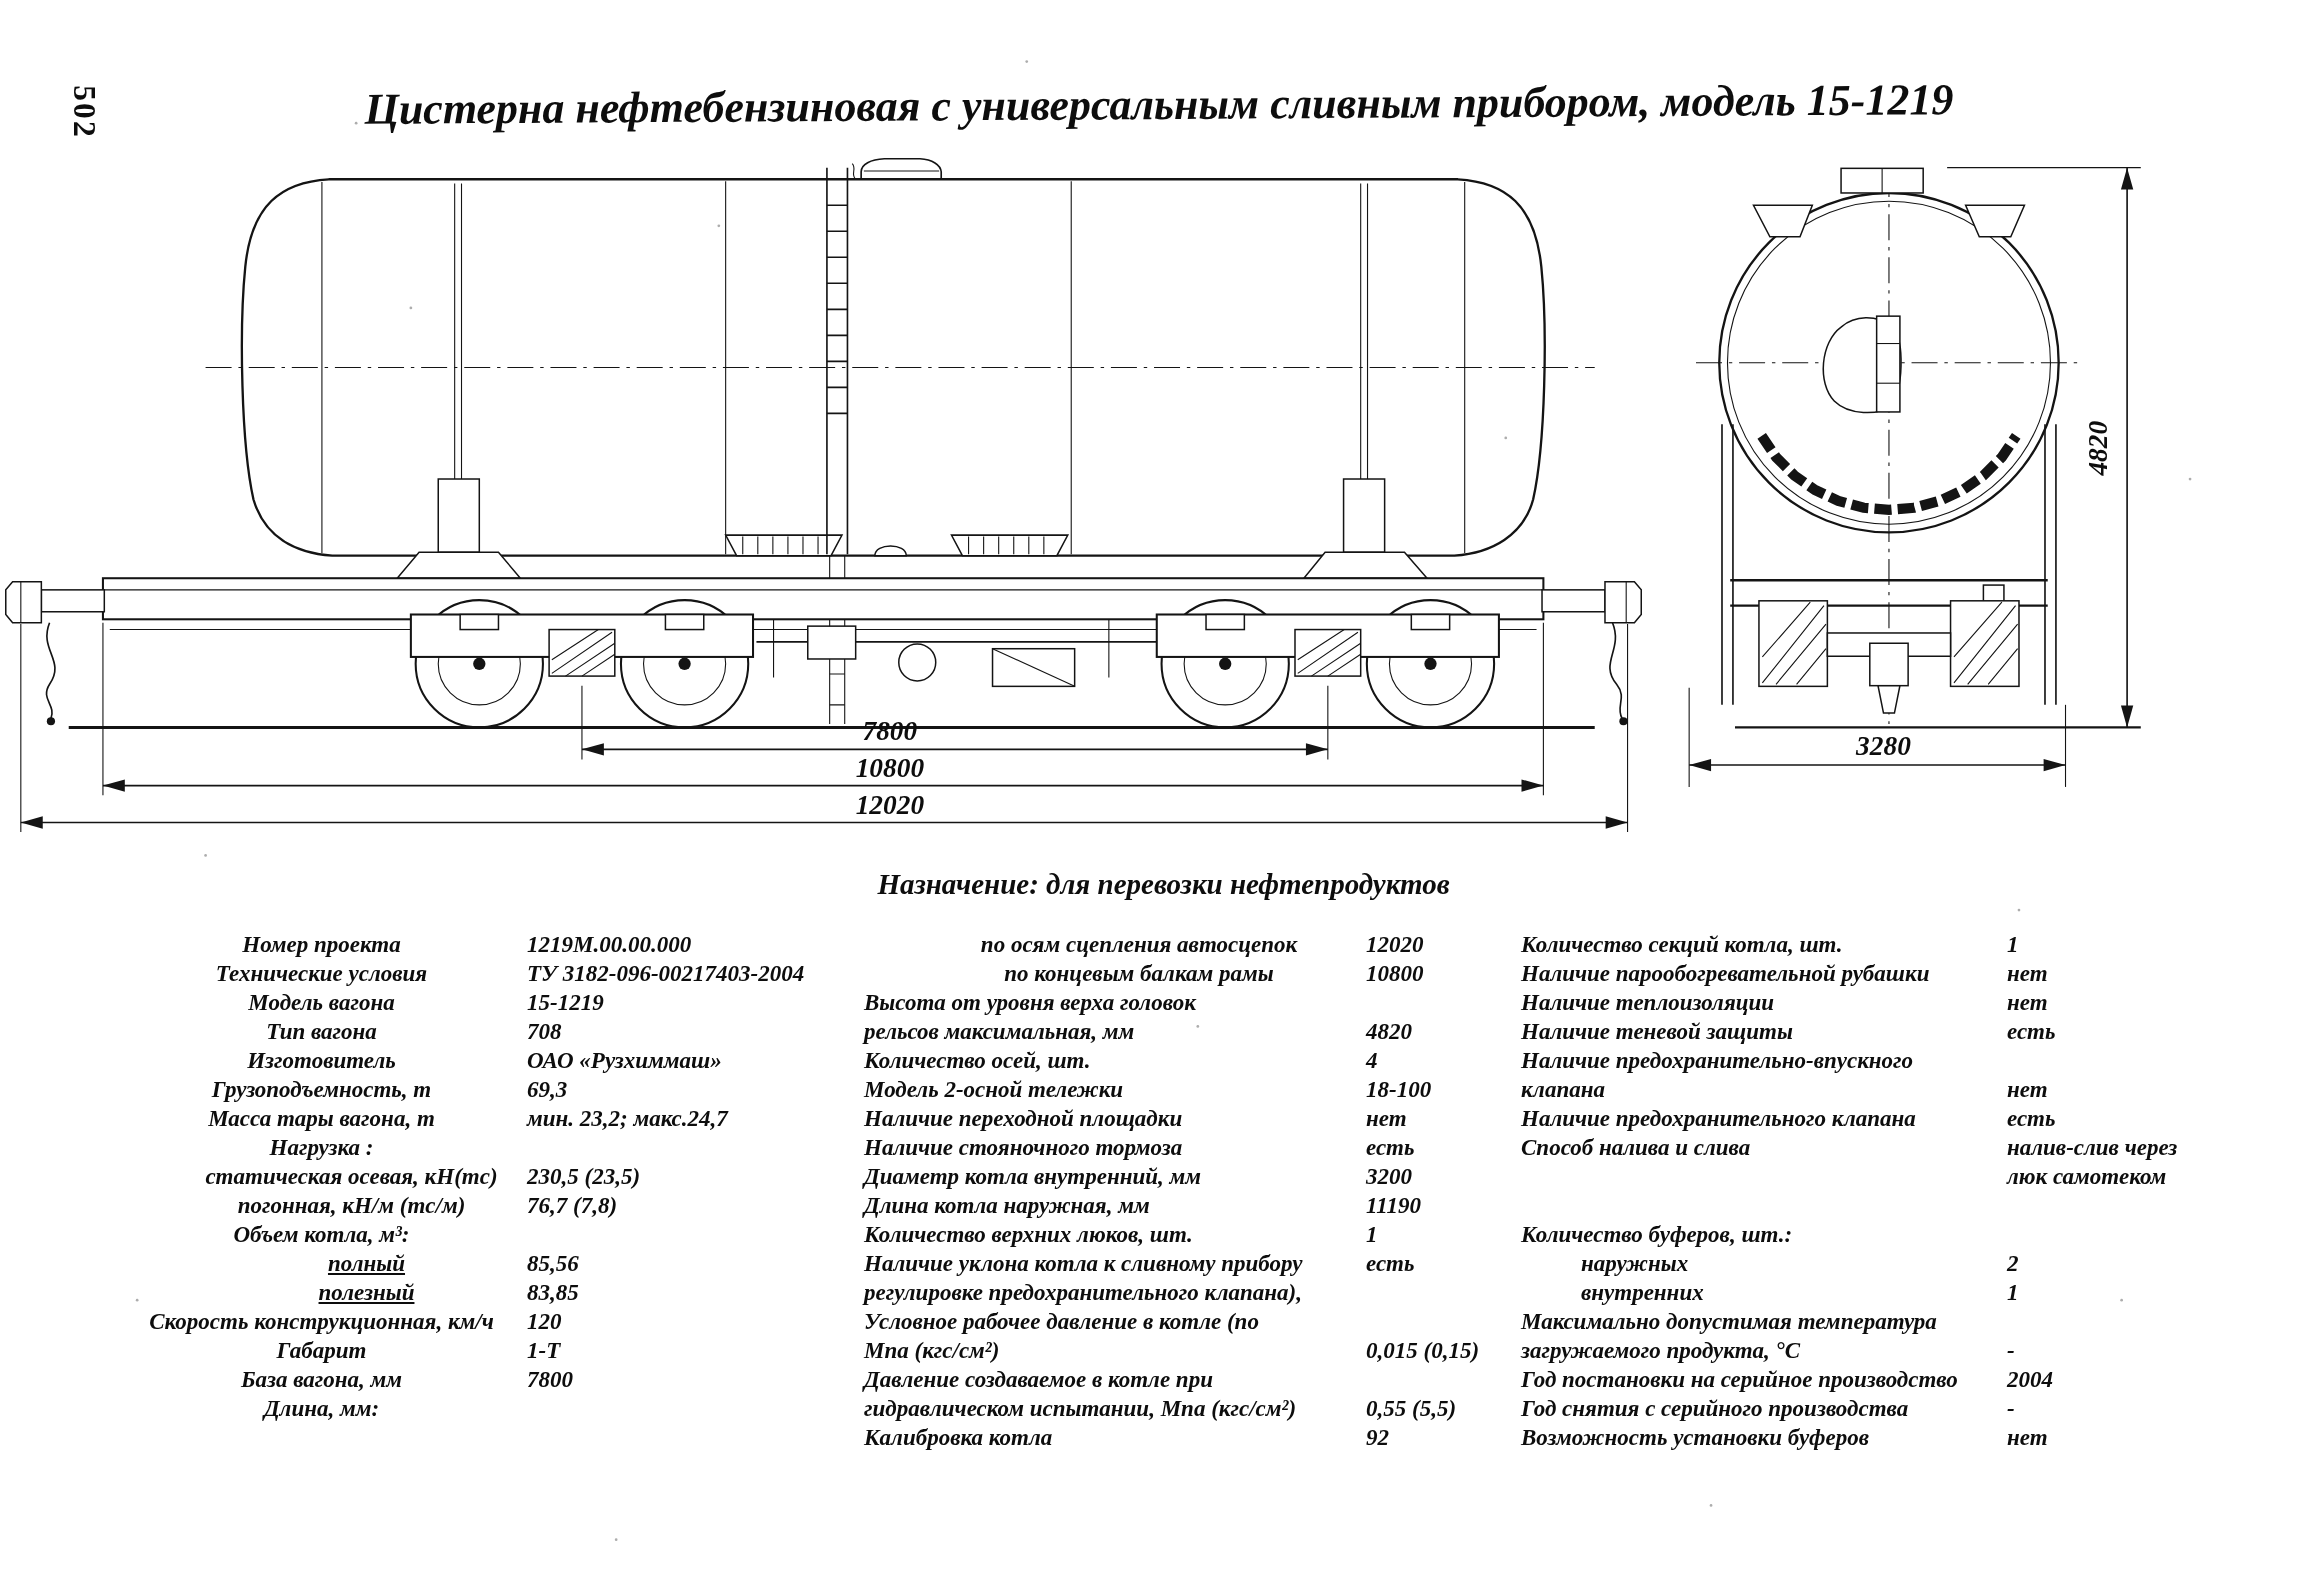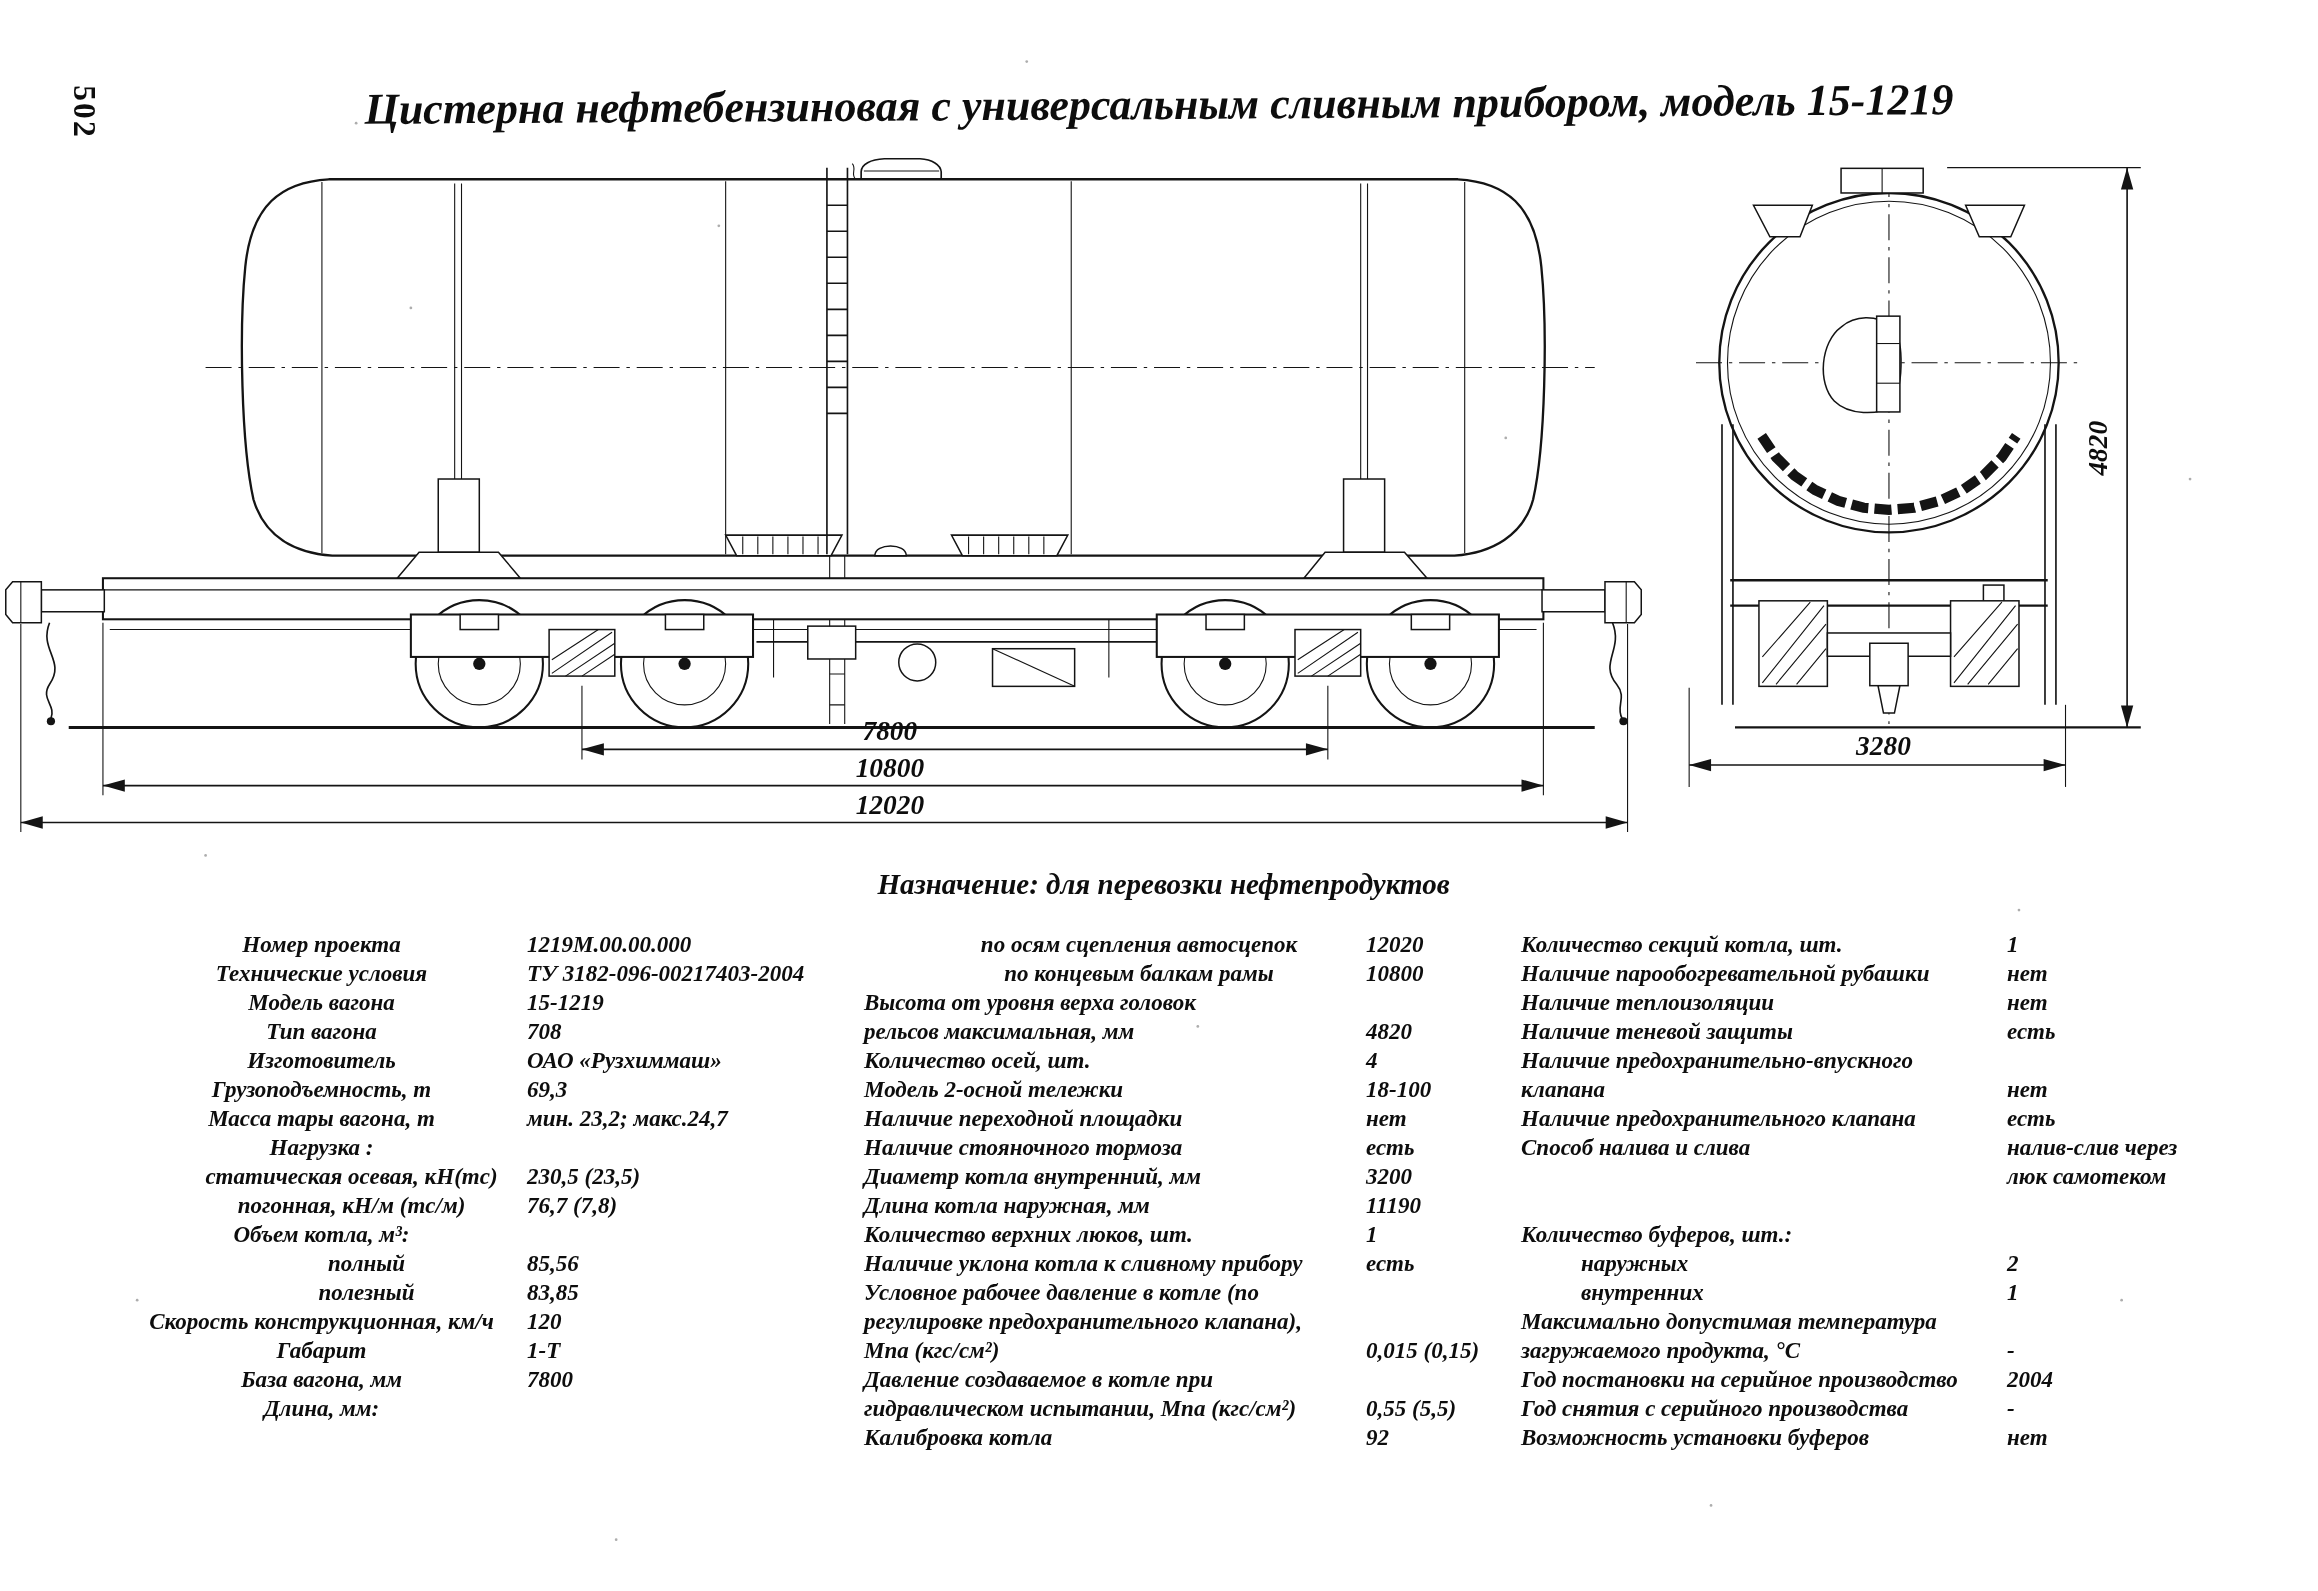--- a/index.html
+++ b/index.html
@@ -22,21 +22,21 @@
     position:absolute;left:753px;top:868px;width:821px;
     font:italic 700 29px "Liberation Serif", serif;text-align:center;white-space:nowrap;
   }
   .drawing-svg{position:absolute;left:0;top:0;}
   .spec-col{position:absolute;font:italic 700 23px "Liberation Serif", serif;}
   .srow{height:29px;display:flex;align-items:baseline;white-space:nowrap;}
   .srow .lab{flex:none;box-sizing:border-box;}
   .srow .val{flex:none;}
   .col-left .lab{width:411px;text-align:center;}
   .col-left .ind1 .lab{padding-left:60px;}
-  .col-left .ind2 .lab{padding-left:90px;}
+  .col-left .ind2 .lab{padding-left:90px;text-decoration:underline;}
   .col-mid .lab{width:502px;}
   .col-mid .ind1 .lab{padding-left:48px;text-align:center;}
   .col-right .lab{width:486px;}
   .col-right .ind1 .lab{padding-left:60px;}
   
   .s1{stroke:#141414;stroke-width:1.6;fill:none;}
   .s2{stroke:#141414;stroke-width:2.4;fill:none;}
   .s3{stroke:#141414;stroke-width:3.4;fill:none;}
   .s4{stroke:#141414;stroke-width:4.4;fill:none;}
   .sw{stroke:#141414;stroke-width:3;fill:#ffffff;}
@@ -383,25 +383,25 @@
       </div>
       <div class="srow">
         <span class="lab">Количество верхних люков, шт.</span>
         <span class="val">1</span>
       </div>
       <div class="srow">
         <span class="lab">Наличие уклона котла к сливному прибору</span>
         <span class="val">есть</span>
       </div>
       <div class="srow">
+        <span class="lab">регулировке предохранительного клапана),</span>
+        <span class="val"></span>
+      </div>
+      <div class="srow">
         <span class="lab">Условное рабочее давление в котле (по</span>
-        <span class="val"></span>
-      </div>
-      <div class="srow">
-        <span class="lab">регулировке предохранительного клапана),</span>
         <span class="val"></span>
       </div>
       <div class="srow">
         <span class="lab">Мпа (кгс/см²)</span>
         <span class="val">0,015 (0,15)</span>
       </div>
       <div class="srow">
         <span class="lab">Давление создаваемое в котле при</span>
         <span class="val"></span>
       </div>

